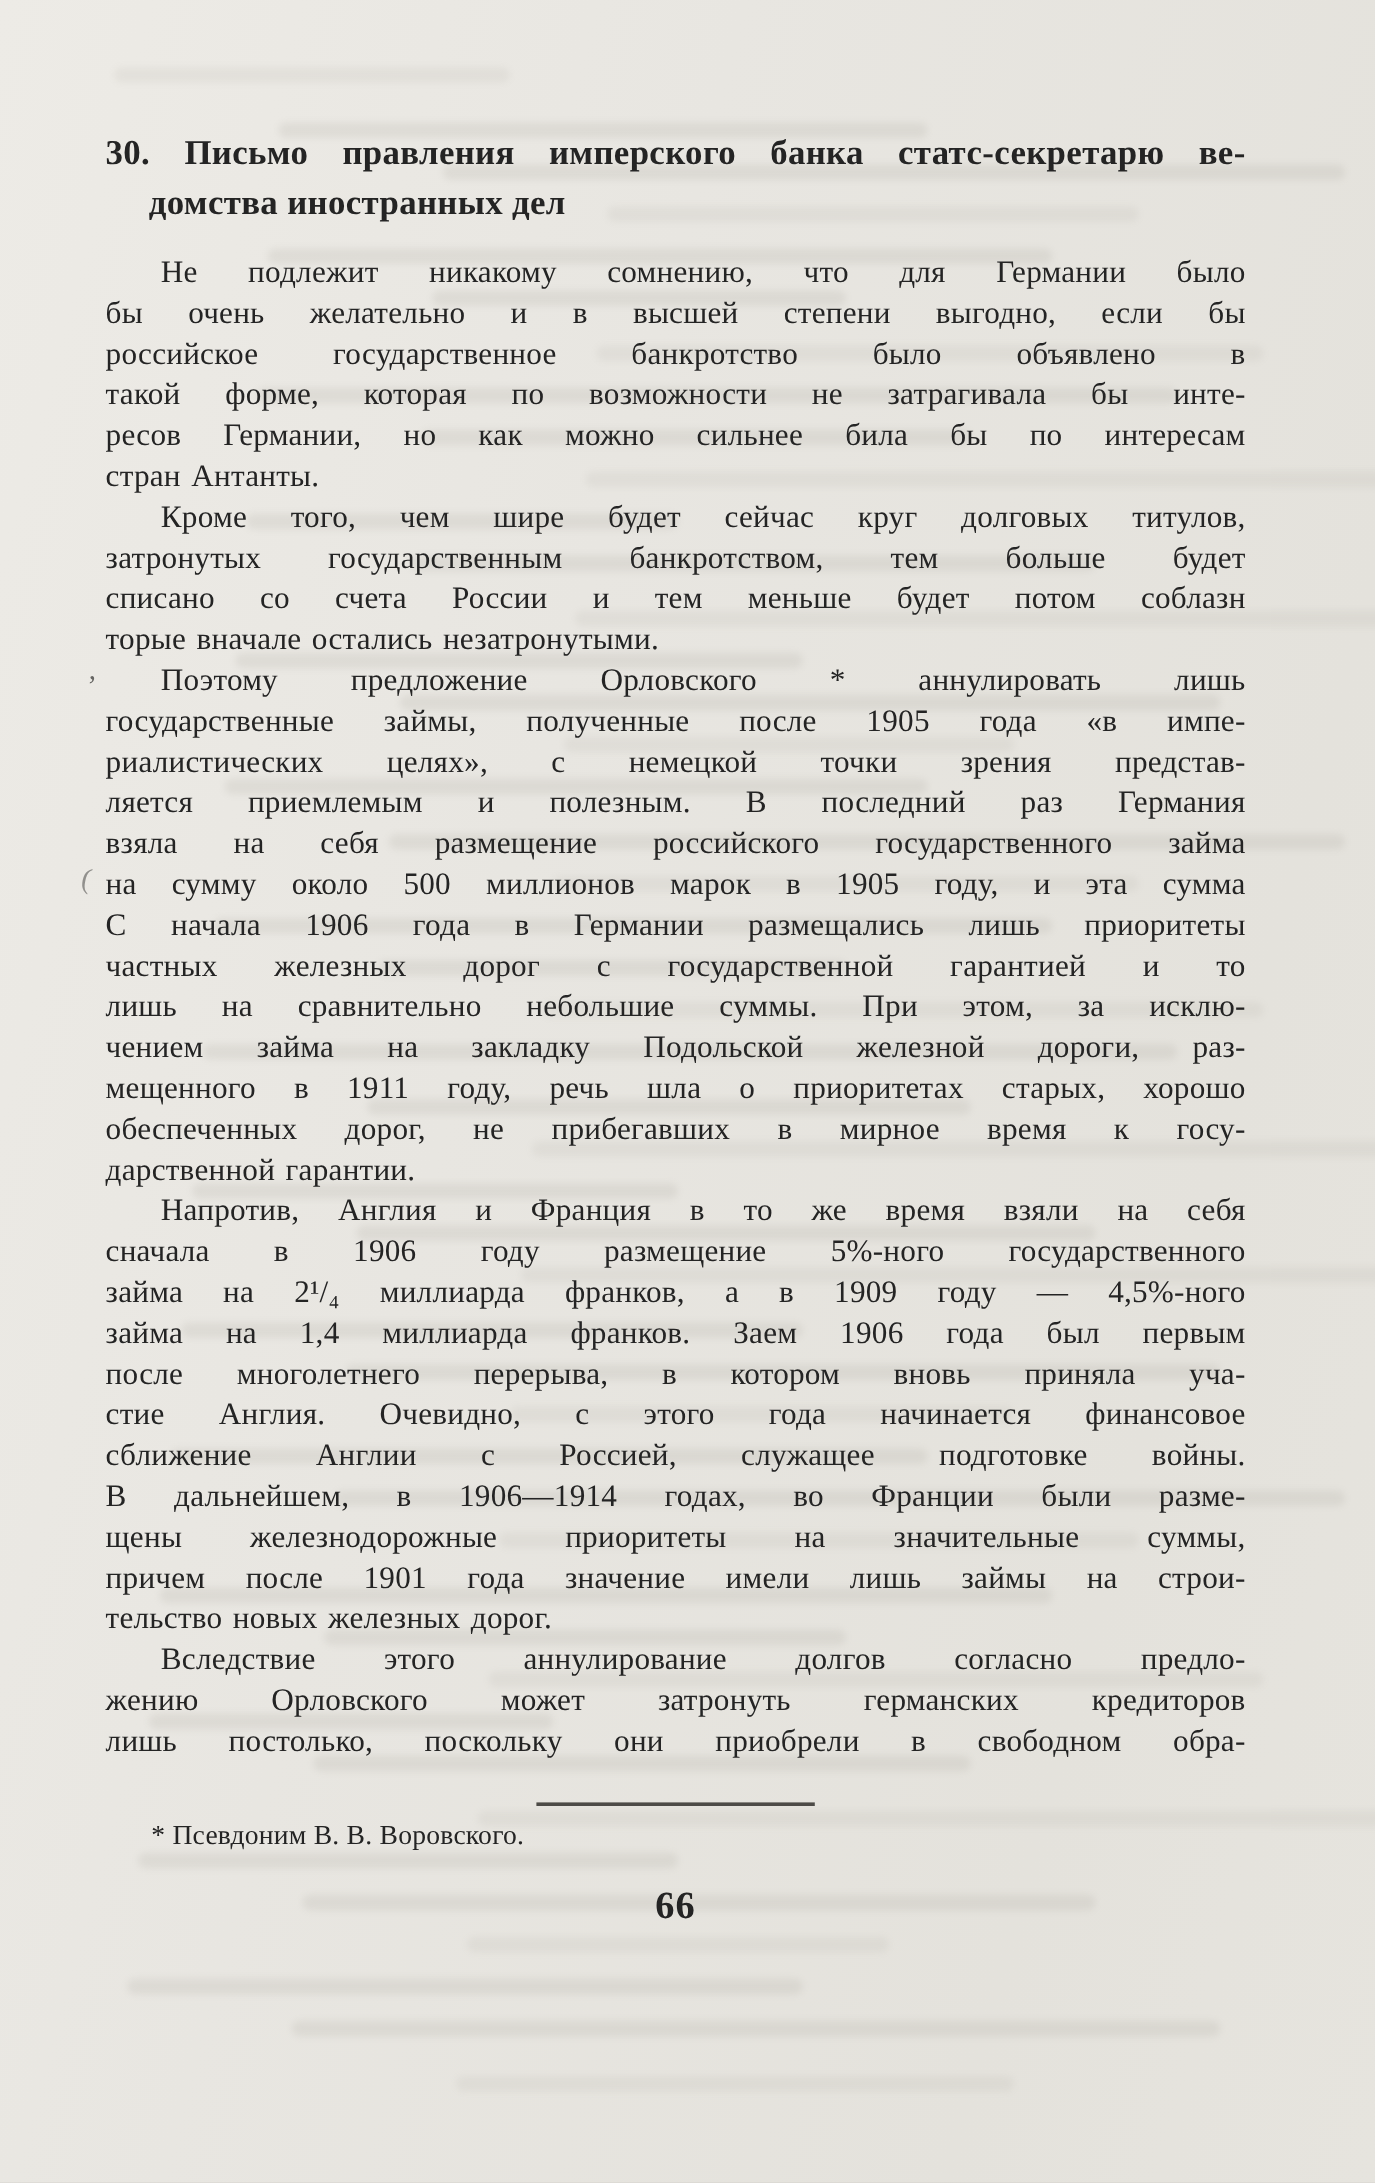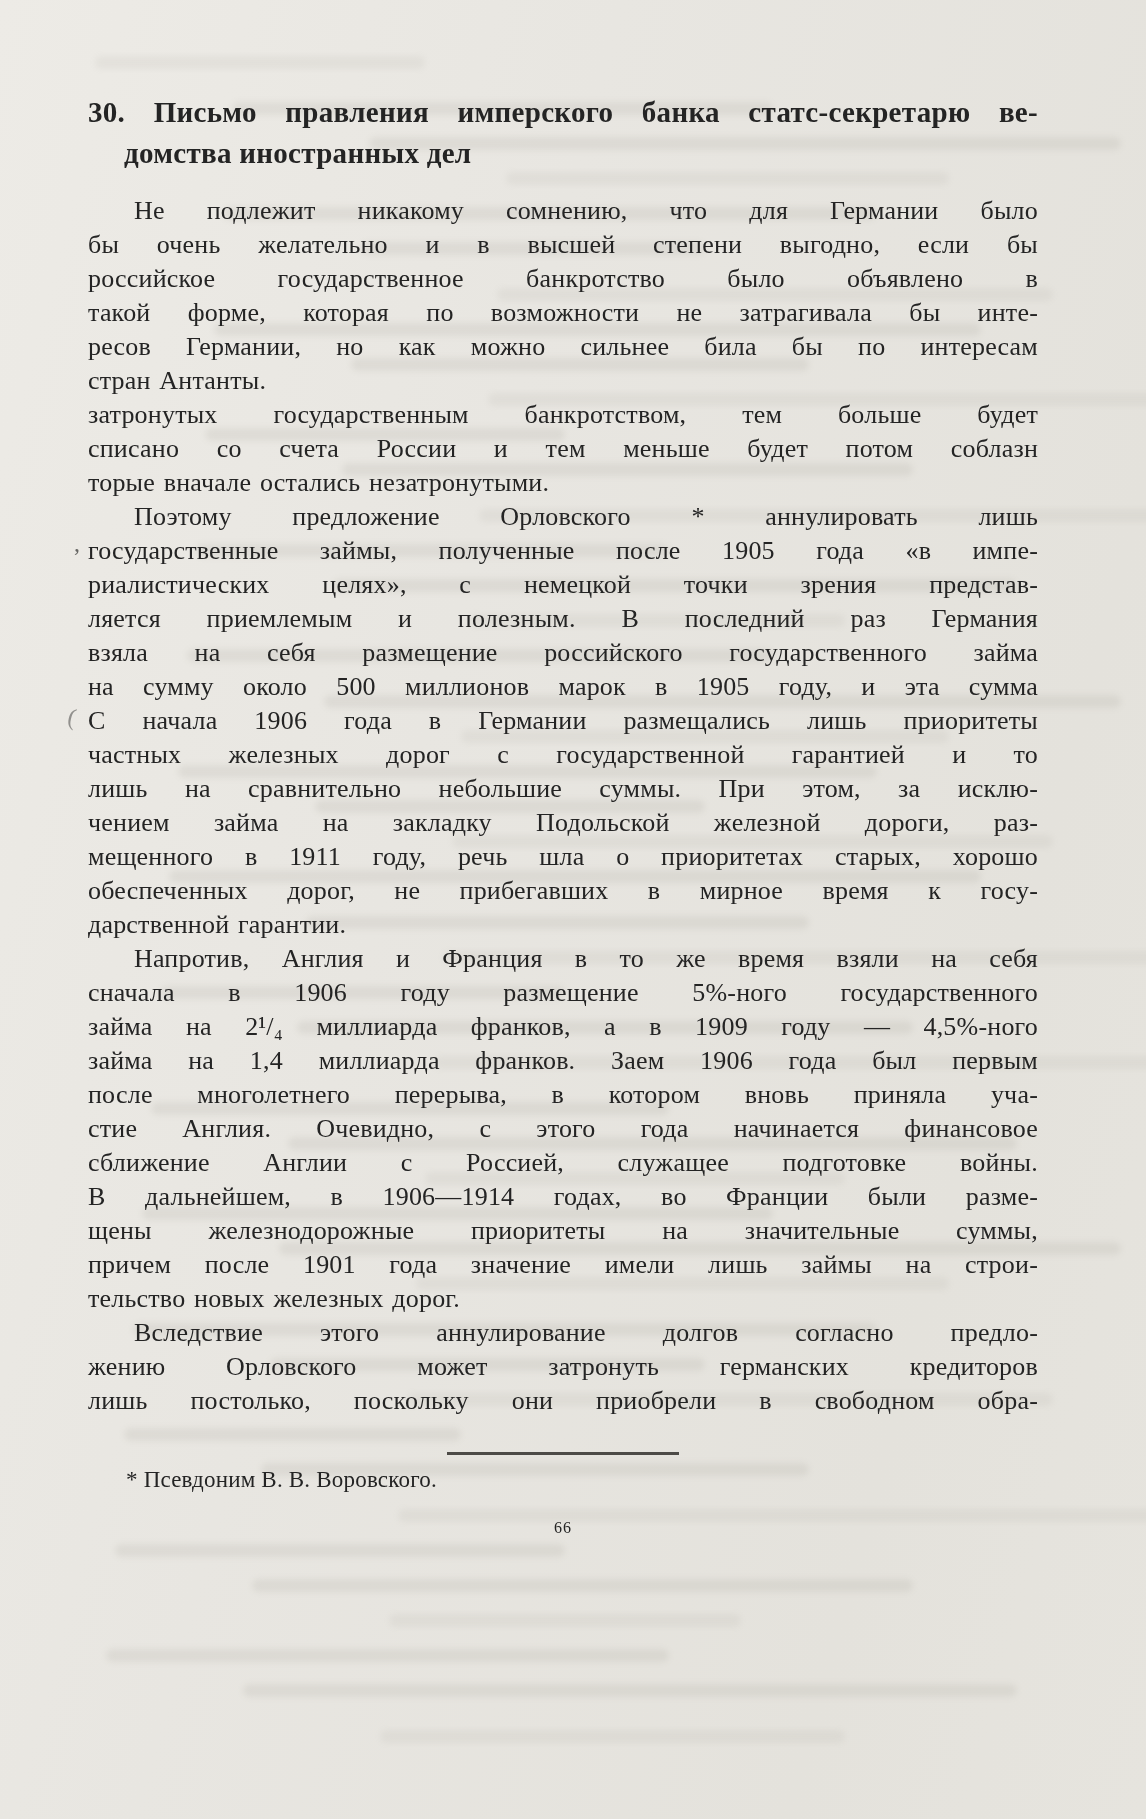--- a/index.html
+++ b/index.html
@@ -10,38 +10,38 @@
     background:linear-gradient(105deg,#edebe6 0%, #e8e6e1 38%, #e4e2dc 78%, #e6e4de 100%);
     overflow:hidden;
     font-family:"Liberation Serif", serif;
     color:#242424;
   }
   .ghost-layer { position:absolute; inset:0; z-index:0; pointer-events:none; }
   .ghost {
     position:absolute; height:13px; border-radius:7px;
     background:#8f8b80; opacity:0.12; filter:blur(3px);
   }
-  .content { position:absolute; left:88px; top:92px; width:950px; z-index:1; }
+  .content { position:absolute; left:88px; top:108px; width:950px; z-index:1; }
 
   .title { font-weight:bold; font-size:29px; line-height:41px; letter-spacing:0.3px; }
   .title-l1 { text-align:justify; text-align-last:justify; }
   .title-l2 { padding-left:36px; }
 
   .meta { margin-top:16px; display:flex; justify-content:space-between; align-items:baseline; font-size:26px; }
   .dateline { font-style:italic; letter-spacing:0.3px; }
   .secrecy { margin-top:10px; text-align:right; font-weight:bold; font-size:27px; letter-spacing:0.5px; }
 
   .doc-body { margin-top:20px; font-size:26px; line-height:34px; }
   .line { text-align:justify; text-align-last:justify; letter-spacing:0.2px; word-spacing:2px; }
   .line.first { text-indent:46px; }
   .line.flush { text-align-last:left; }
 
   .footnote-rule { margin-top:34px; width:232px; border:0; border-top:3px solid #4d4b47; }
   .footnote { margin-top:12px; font-size:23px; padding-left:38px; letter-spacing:0.2px; }
-  .pagenum { margin-top:26px; text-align:center; font-size:16px; letter-spacing:1px; }
+  .pagenum { margin-top:26px; text-align:center; font-size:32px; letter-spacing:1px;font-weight:bold; }
 
   .stray { position:absolute; z-index:1; color:#3a3a38; opacity:0.75; font-size:24px; }
   .stray-1 { left:-14px; top:438px; }
   .stray-2 { left:-20px; top:612px; opacity:0.5; transform:rotate(12deg); }
 </style>
 </head>
 <body>
 
 <div class="page">
   <div class="ghost-layer">
@@ -104,20 +104,21 @@
     <div class="doc-body">
         <div class="para">
           <div class="line first">Не подлежит никакому сомнению, что для Германии было</div>
           <div class="line">бы очень желательно и в высшей степени выгодно, если бы</div>
           <div class="line">российское государственное банкротство было объявлено в</div>
           <div class="line">такой форме, которая по возможности не затрагивала бы инте-</div>
           <div class="line">ресов Германии, но как можно сильнее била бы по интересам</div>
           <div class="line flush">стран Антанты.</div>
         </div>
         <div class="para">
+          <div class="line first">Кроме того, чем шире будет сейчас круг долговых титулов,</div>
           <div class="line">затронутых государственным банкротством, тем больше будет</div>
           <div class="line">списано со счета России и тем меньше будет потом соблазн</div>
           <div class="line flush">торые вначале остались незатронутыми.</div>
         </div>
         <div class="para">
           <div class="line first">Поэтому предложение Орловского *  аннулировать лишь</div>
           <div class="line">государственные займы, полученные после 1905 года «в импе-</div>
           <div class="line">риалистических целях», с немецкой точки зрения представ-</div>
           <div class="line">ляется приемлемым и полезным. В последний раз Германия</div>
           <div class="line">взяла на себя размещение российского государственного займа</div>

